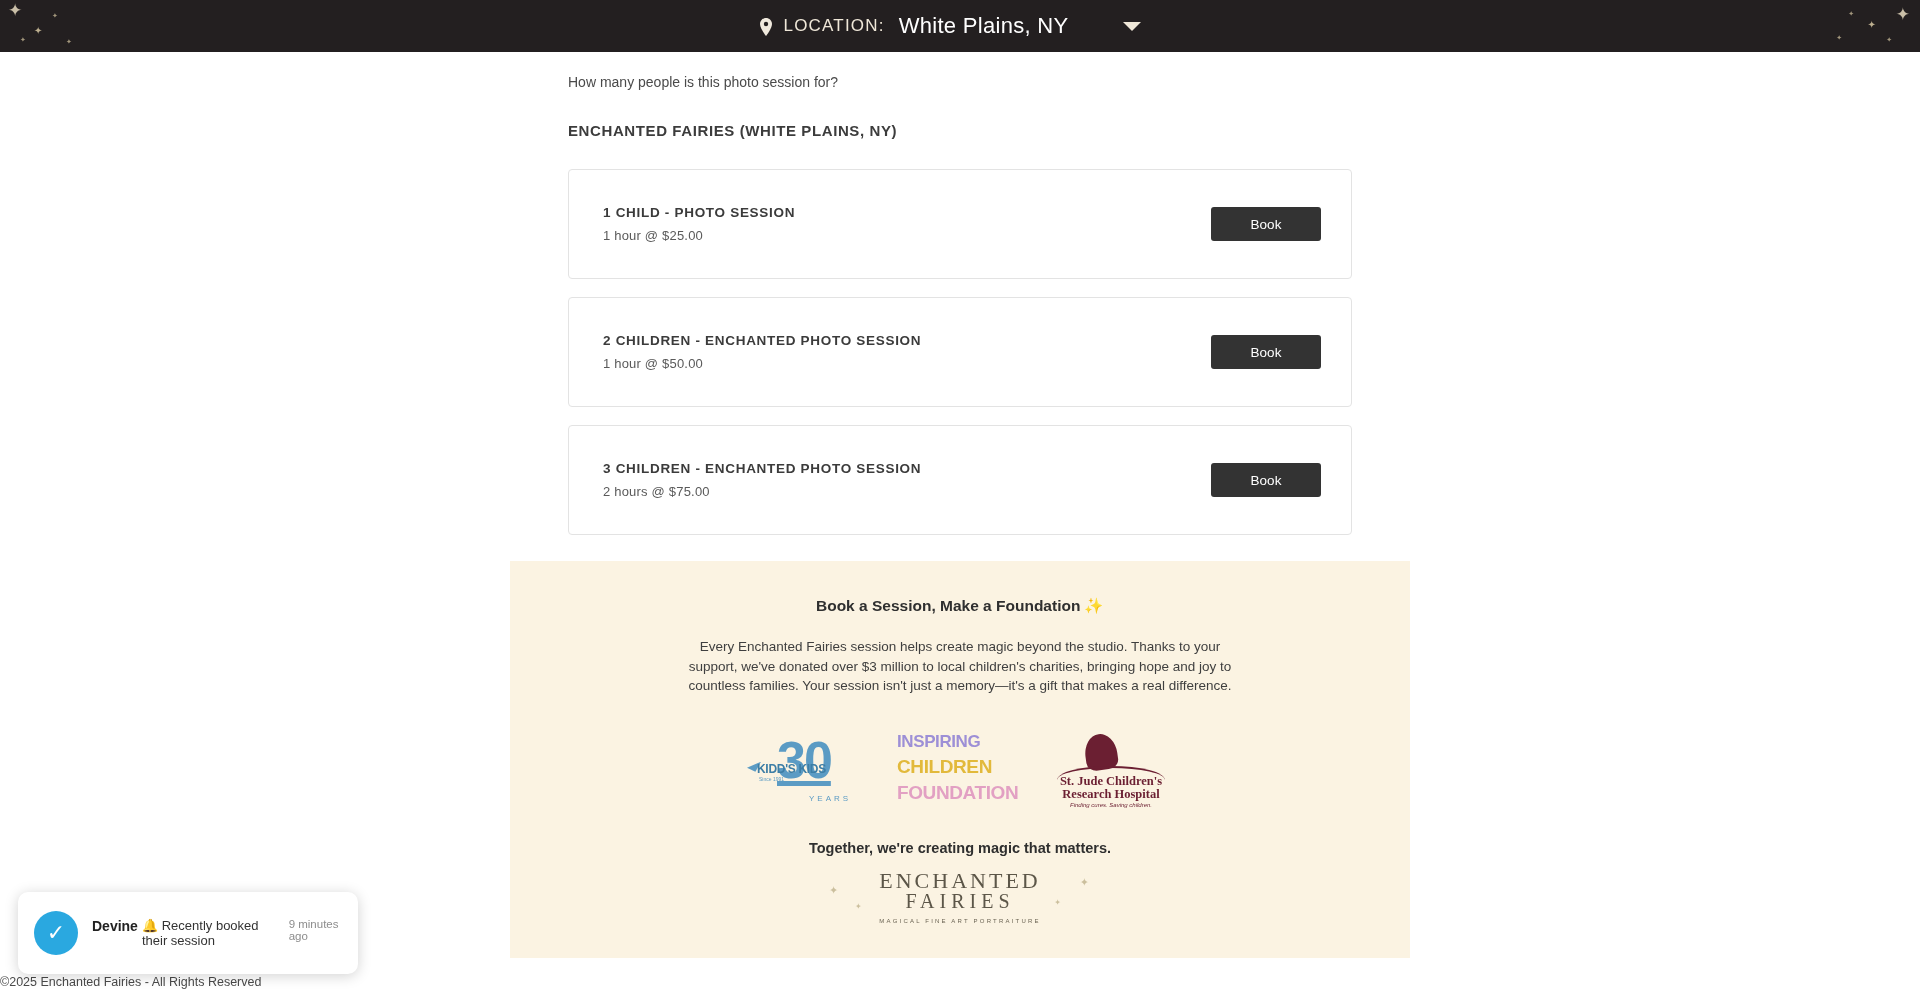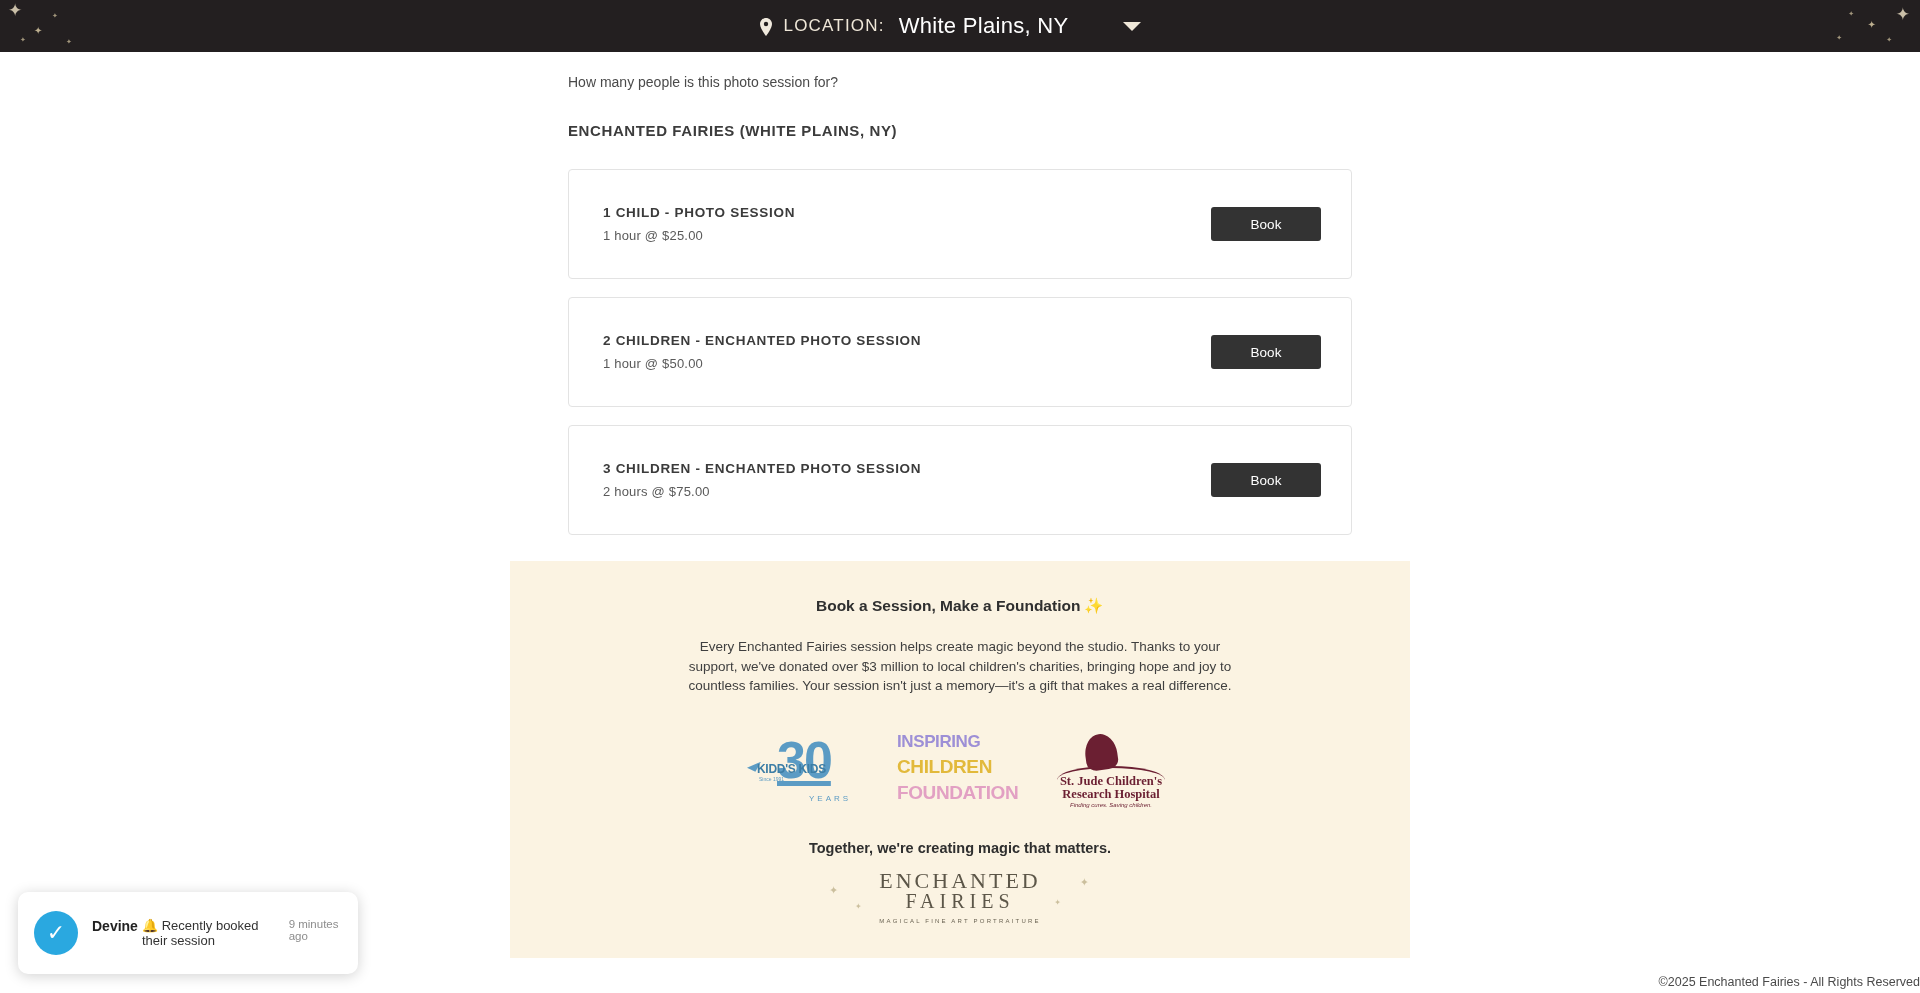--- a/index.html
+++ b/index.html
@@ -301,21 +301,21 @@
   .ef-line3 {
     font-size: 6px; letter-spacing: 2.2px; color: #6b6454;
     text-align: center; margin-top: 5px;
   }
   .ef-star { position: absolute; color: #cbbf9d; font-size: 11px; }
 
   .copyright {
     position: absolute;
     top: 975px;
     left: 0; width: 1920px;
-    text-align: right;
+    text-align: left;
     font-size: 12.5px;
     color: #4a4a4a;
   }
 
   
   .toast {
     position: absolute;
     left: 18px;
     top: 892px;
     width: 340px;

